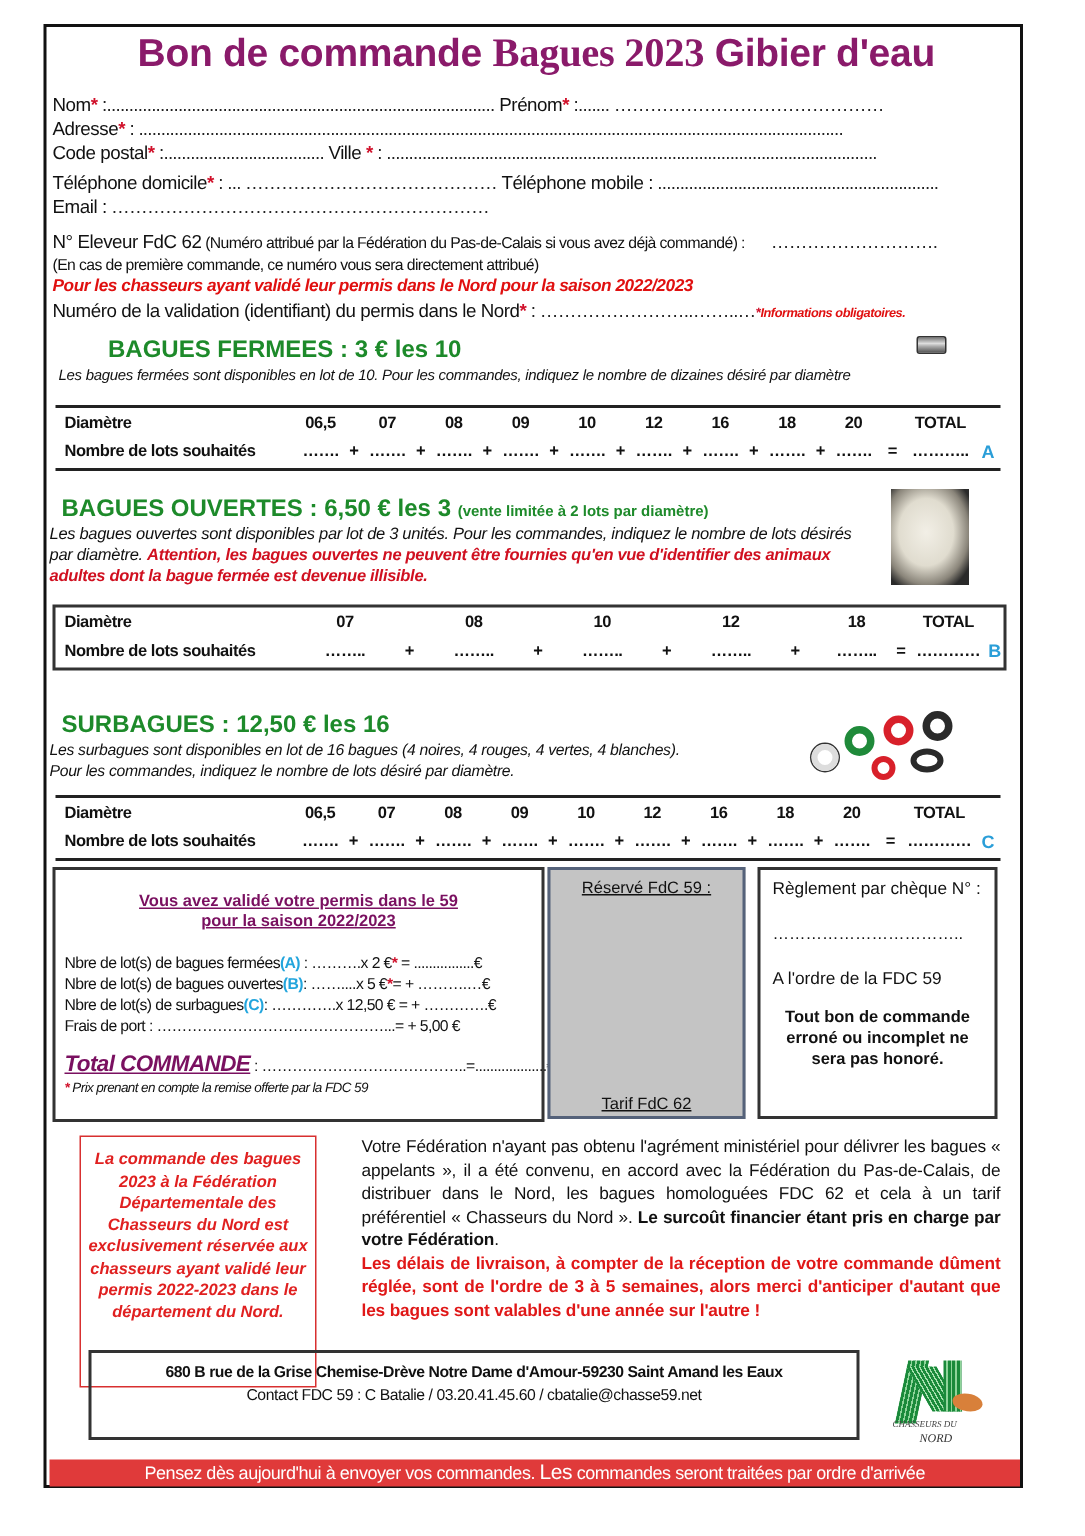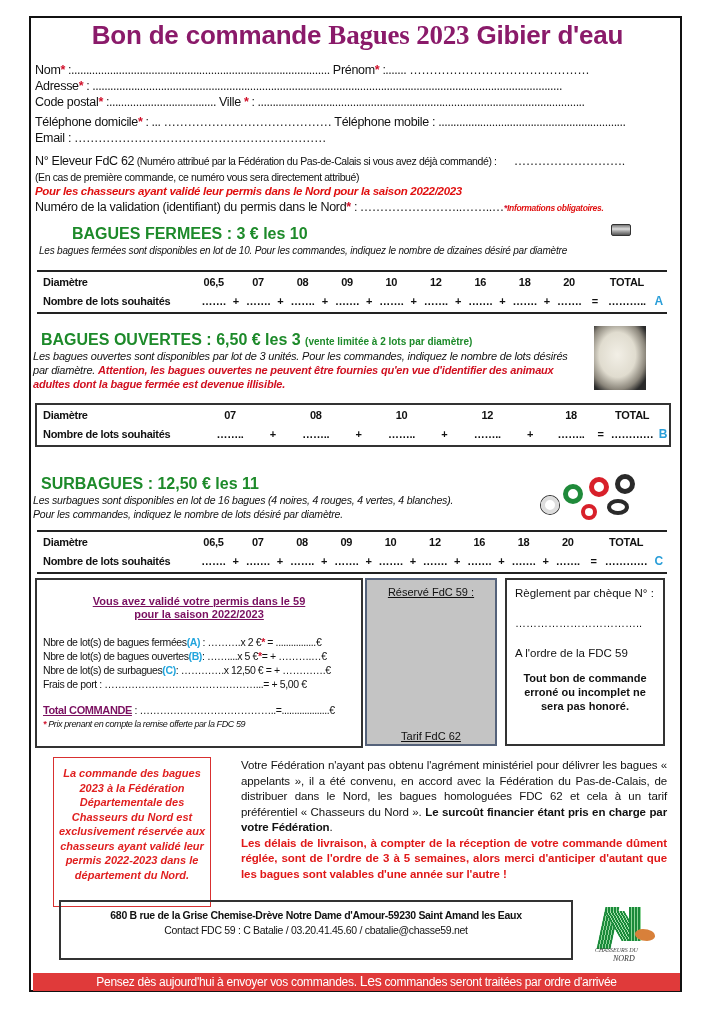--- a/index.html
+++ b/index.html
@@ -209,21 +209,21 @@
             <td>+</td>
         <td>……..</td>
             <td>=</td>
         <td>…………</td>
         <td class="letter">B</td>
       </tr>
     </tbody>
       </table>
   </div>
 
-  <div class="abs green-h" style="left:10px; top:457px;">SURBAGUES : 12,50 € les 11</div>
+  <div class="abs green-h" style="left:10px; top:457px;">SURBAGUES : 12,50 € les 16</div>
   <div class="abs desc" style="left:2px; top:475px; font-size:10.5px;">
     <div>Les surbagues sont disponibles en lot de 16 bagues (4 noires, 4 rouges, 4 vertes, 4 blanches).</div>
     <div>Pour les commandes, indiquez le nombre de lots désiré par diamètre.</div>
   </div>
   <div class="abs" style="left:510px; top:456px; width:110px; height:50px;">
     <div class="abs" style="left:0; top:22px; width:18px; height:18px; border:4px solid #ddd; border-radius:50%; box-shadow:0 0 0 1px #333;"></div>
     <div class="abs" style="left:22px; top:10px; width:20px; height:20px; border:5px solid #1f8a3a; border-radius:50%;"></div>
     <div class="abs" style="left:48px; top:3px; width:20px; height:20px; border:5px solid #d8202a; border-radius:50%;"></div>
     <div class="abs" style="left:74px; top:0; width:20px; height:20px; border:5px solid #2a2a2a; border-radius:50%;"></div>
     <div class="abs" style="left:40px; top:30px; width:16px; height:16px; border:4px solid #d8202a; border-radius:50%;"></div>
@@ -309,38 +309,38 @@
   <div class="abs box" style="left:4px; top:560px; width:328px; height:170px; border-width:2px;">
     <div class="bx-title" style="margin-top:15px;">
       <div>Vous avez validé votre permis dans le 59</div>
       <div>pour la saison 2022/2023</div>
     </div>
     <div style="margin:14px 0 0 6px;">
       <div class="bx-line"><span>Nbre de lot(s) de bagues fermées</span><span class="cyan">(A)</span><span> : ……….x 2 €</span><span class="star">*</span><span> = ................€</span></div>
       <div class="bx-line"><span>Nbre de lot(s) de bagues ouvertes</span><span class="cyan">(B)</span><span>: ……....x 5 €</span><span class="star">*</span><span>= + ……….…€</span></div>
       <div class="bx-line"><span>Nbre de lot(s) de surbagues</span><span class="cyan">(C)</span><span>: ………….x 12,50 € = + ………….€</span></div>
       <div class="bx-line"><span>Frais de port : ………………………………………...= </span><span>+     5,00 €</span></div>
-      <div class="bx-line" style="margin-top:12px;"><span class="bx-title" style="display:inline;color:#7a1060;font-size:11px;">Total COMMANDE</span><span> : …………………………………..=...................€</span></div>
+      <div class="bx-line" style="margin-top:12px;"><span class="bx-title" style="display:inline;color:#7a1060;font-size:15px;font-style:italic;">Total COMMANDE</span><span> : …………………………………..=...................€</span></div>
       <div class="bx-line" style="font-style:italic;font-size:9px;"><span class="star">*</span> <span>Prix prenant en compte la remise offerte par la FDC  59</span></div>
     </div>
   </div>
 
   <div class="abs gray-box" style="left:334px; top:560px; width:132px; height:168px;">
     <div class="under" style="text-align:center; font-size:11px; margin-top:6px;">Réservé FdC 59 :</div>
     <div class="under abs" style="left:0; width:128px; text-align:center; font-size:11px; bottom:2px;">Tarif FdC 62</div>
   </div>
 
   <div class="abs box" style="left:474px; top:560px; width:160px; height:168px;">
     <div style="font-size:11.5px; margin:7px 0 0 8px;">Règlement par chèque N° :</div>
     <div style="font-size:11px; margin:18px 0 0 8px;">……………………………..</div>
     <div style="font-size:11.5px; margin:18px 0 0 8px;">A l'ordre de la FDC 59</div>
     <div style="font-size:11px; font-weight:bold; text-align:center; margin:12px 10px 0; line-height:14px;">Tout bon de commande erroné ou incomplet ne sera pas honoré.</div>
   </div>
 
-  <div class="abs red-box" style="left:22px; top:739px; width:158px; height:150px;">La commande des bagues 2023 à la Fédération Départementale des Chasseurs du Nord est exclusivement réservée aux chasseurs ayant validé leur permis 2022-2023 dans le département du Nord.</div>
+  <div class="abs red-box" style="left:22px; top:739px; width:158px; height:168px;">La commande des bagues 2023 à la Fédération Départementale des Chasseurs du Nord est exclusivement réservée aux chasseurs ayant validé leur permis 2022-2023 dans le département du Nord.</div>
 
   <div class="abs para" style="left:210px; top:740px; width:426px;">
     <span>Votre Fédération n'ayant pas obtenu l'agrément ministériel pour délivrer les bagues « appelants », il a été convenu, en accord avec la Fédération du Pas-de-Calais, de distribuer dans le Nord, les bagues homologuées FDC 62 et cela à un tarif préférentiel « Chasseurs du Nord ». </span><span style="font-weight:bold;">Le surcoût financier étant pris en charge par votre Fédération</span><span>.</span>
     <div class="red-b">Les délais de livraison, à compter de la réception de votre commande dûment réglée, sont de l'ordre de 3 à 5 semaines, alors merci d'anticiper d'autant que les bagues sont valables d'une année sur l'autre !</div>
   </div>
 
   <div class="abs contact" style="left:28px; top:882px; width:514px; height:60px;">
     <div style="font-weight:bold;">680 B rue de la Grise Chemise-Drève Notre Dame d'Amour-59230 Saint Amand les Eaux</div>
     <div>Contact FDC 59 : C Batalie / 03.20.41.45.60 / cbatalie@chasse59.net</div>
   </div>

